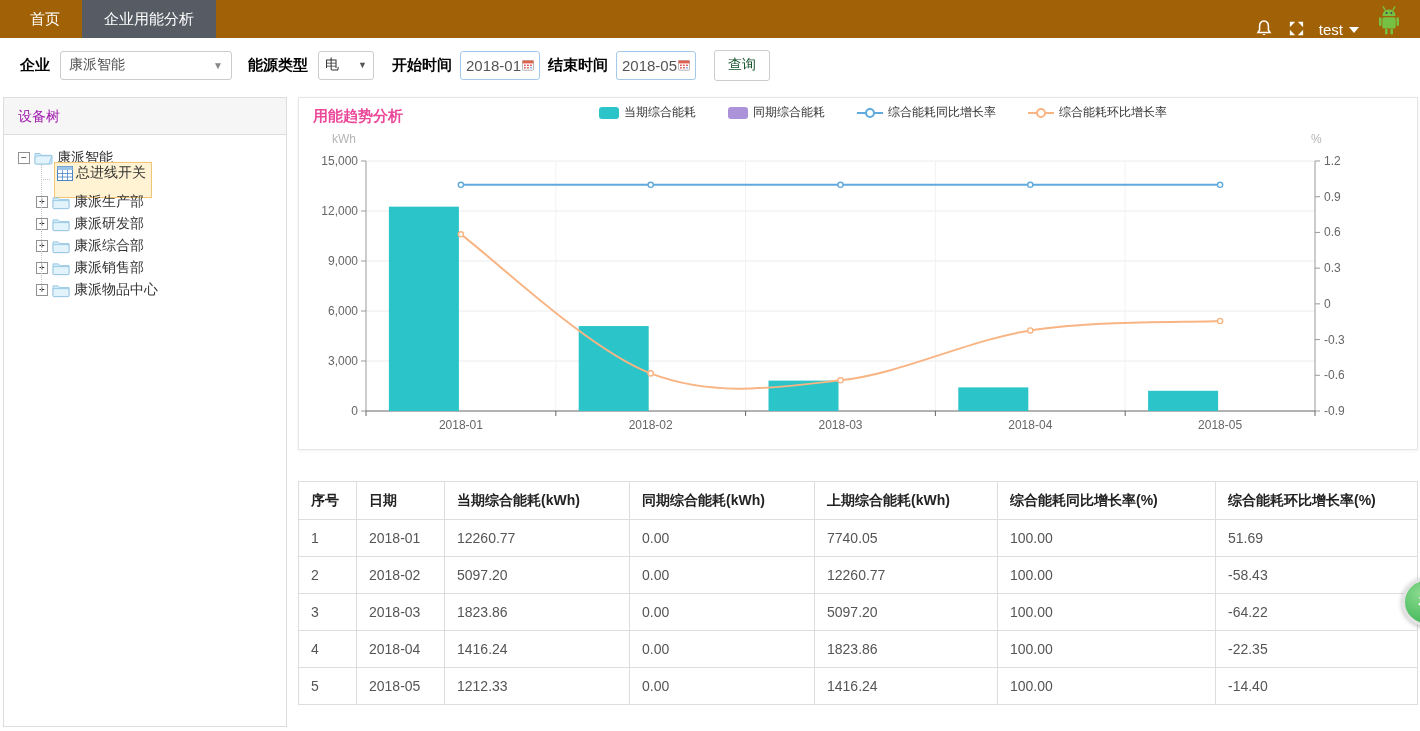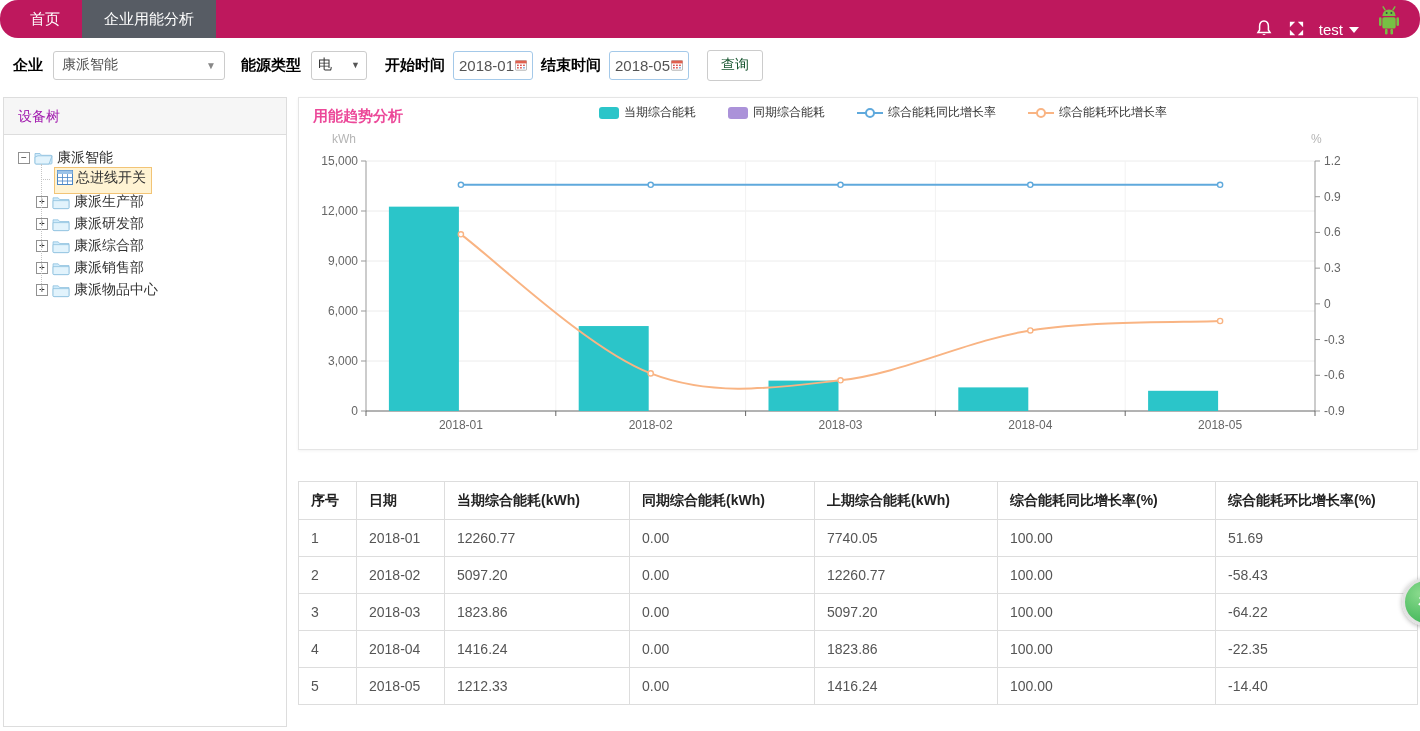--- a/index.html
+++ b/index.html
@@ -2,31 +2,31 @@
 <html><head>
 <meta charset="utf-8">
 <style>
   * { margin:0; padding:0; box-sizing:border-box; }
   html,body { width:1420px; height:731px; }
   body {
     font-family:"Liberation Sans","DejaVu Sans",sans-serif;
     background:#fff; position:relative; overflow:hidden; color:#333;
   }
   
-  .nav { height:38px; background:#be185d; display:flex; align-items:center; position:relative;border-radius:18px; }
+  .nav { height:38px; background:#a16207; display:flex; align-items:center; position:relative; }
   .tab { height:38px; display:inline-flex; align-items:center; padding:0 22px; color:#fff; font-size:15px; cursor:pointer; }
   .tab:first-child { margin-left:8px; }
   .tab.active { background:#575c64; font-weight:normal;justify-content:center; }
   .nav-right { position:absolute; right:14px; top:0; height:38px; display:flex; align-items:flex-end; gap:13px; }
   .nav-ic { display:inline-flex; cursor:pointer; }
   .user { color:#fff; font-size:15px; display:inline-flex; align-items:center; gap:6px; cursor:pointer; }
   .caret-down { width:0; height:0; border-left:5px solid transparent; border-right:5px solid transparent; border-top:6px solid #fff; display:inline-block; }
   .avatar { width:34px; height:34px; display:inline-flex; align-items:center; justify-content:center; cursor:pointer; }
   
-  .filters { height:54px; display:flex; align-items:center; padding-left:13px; background:#fff; }
+  .filters { height:54px; display:flex; align-items:center; padding-left:20px; background:#fff; }
   .flabel { font-size:15px; font-weight:bold; color:#000; white-space:nowrap; }
   .combo { width:172px; height:29px; border:1px solid #ccc; border-radius:3px; margin-left:10px;
            display:flex; align-items:center; padding:0 8px; font-size:14px; color:#555; justify-content:space-between; cursor:pointer; background:#fff; }
   .combo .cc { color:#888; font-size:10px; }
   .mini-select { width:56px; height:29px; border:1px solid #ccc; border-radius:3px; margin-left:10px; margin-right:8px;
            display:flex; align-items:center; padding:0 6px; font-size:14px; color:#333; justify-content:space-between; cursor:pointer; background:#fff; }
   .mini-select .cc { color:#555; font-size:9px; }
   .lbl-gap { margin-left:10px; }
   .datebox { width:80px; height:29px; border:1px solid #a4c9e9; border-radius:3px; margin-left:8px; margin-right:8px;
            display:flex; align-items:center; padding:0 5px; background:#fff; }
@@ -35,21 +35,21 @@
   
   .panel { position:absolute; left:3px; top:97px; width:284px; height:630px; border:1px solid #ddd; background:#fff; }
   .panel-hd { height:37px; line-height:37px; padding-left:14px; background:#f6f6f6; border-bottom:1px solid #ddd; font-size:14px; color:#a21caf; }
   .tree { position:relative; padding:12px 0 0 14px; }
   .vline { position:absolute; left:37px; top:29px; height:126px; border-left:1px dotted #c5c5c5; }
   .trow { height:22px; display:flex; align-items:center; gap:4px; font-size:14px; color:#333; cursor:pointer; white-space:nowrap; }
   .tbox { width:12px; height:12px; border:1px solid #919191; background:#fff; display:inline-flex; align-items:center; justify-content:center;
           font-size:10px; line-height:1; color:#333; flex:none; cursor:pointer; }
   .indent { margin-left:18px; }
   .conn { width:9px; height:11px; border-bottom:1px dotted #c5c5c5; align-self:flex-start; margin-left:23px; flex:none; }
-  .selbox { display:inline-flex; align-items:center; gap:3px; background:#fff3d3; border:1px solid #f2c476; padding:1px 5px 6px 2px; }
+  .selbox { display:inline-flex; align-items:center; gap:3px; background:#fff3d3; border:1px solid #f2c476; padding:1px 5px 15px 2px; }
   
   .chart-card { position:absolute; left:298px; top:97px; width:1120px; height:353px; border:1px solid #e5e5e5; background:#fff; box-shadow:0 1px 3px rgba(0,0,0,.05); }
   .chart-title { position:absolute; left:14px; top:9px; font-size:15px; font-weight:bold; color:#ec4899; }
   .legend { position:absolute; left:300px; top:6px; display:flex; align-items:center; gap:32px; font-size:12px; color:#333; }
   .litem { display:inline-flex; align-items:center; gap:5px; cursor:pointer; }
   .chip { width:20px; height:12px; border-radius:3px; display:inline-block; }
   .linemark { width:26px; height:12px; position:relative; display:inline-block; }
   .lm-line { position:absolute; left:0; right:0; top:5px; height:2px; }
   .lm-dot { position:absolute; left:8px; top:1px; width:10px; height:10px; border-radius:50%; border:2px solid; background:#fff; }
   .chart-svg { position:absolute; left:0; top:0; }

